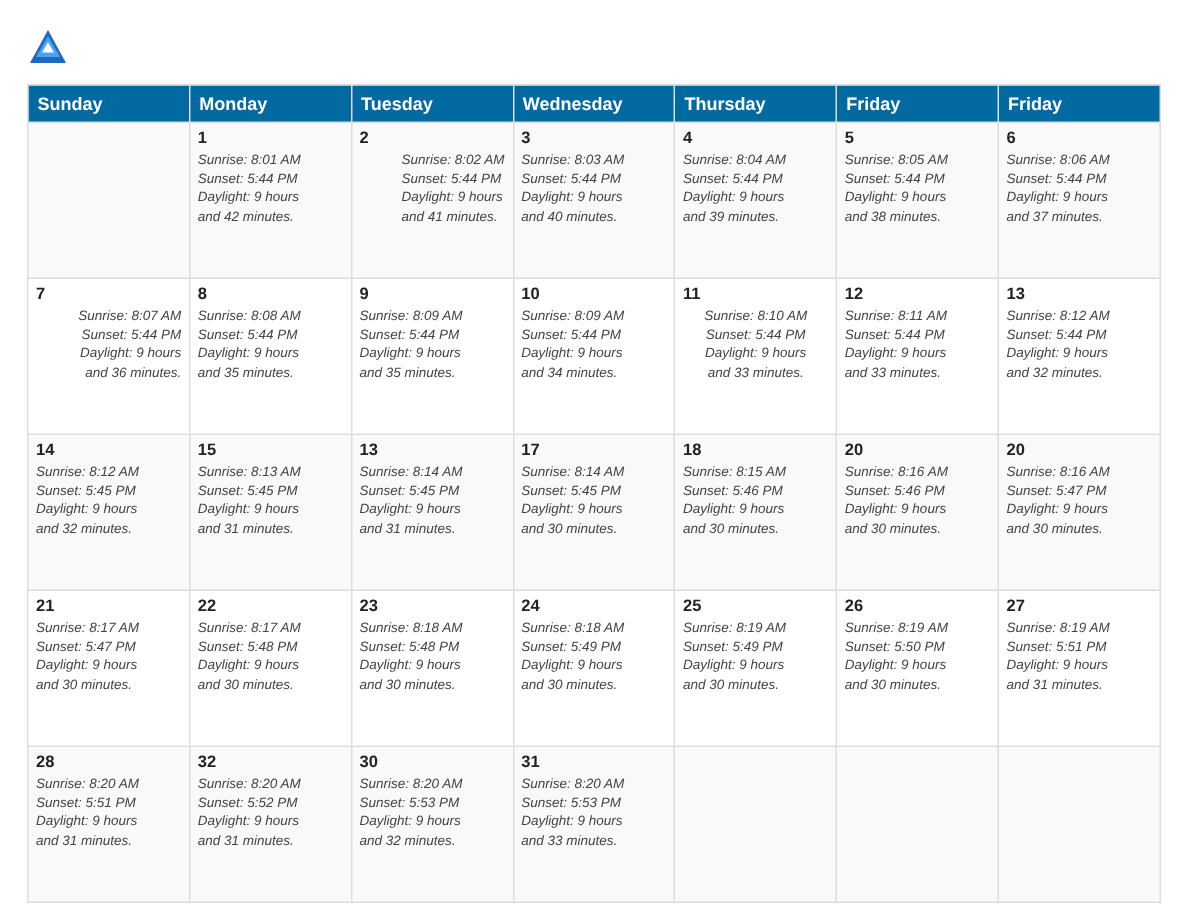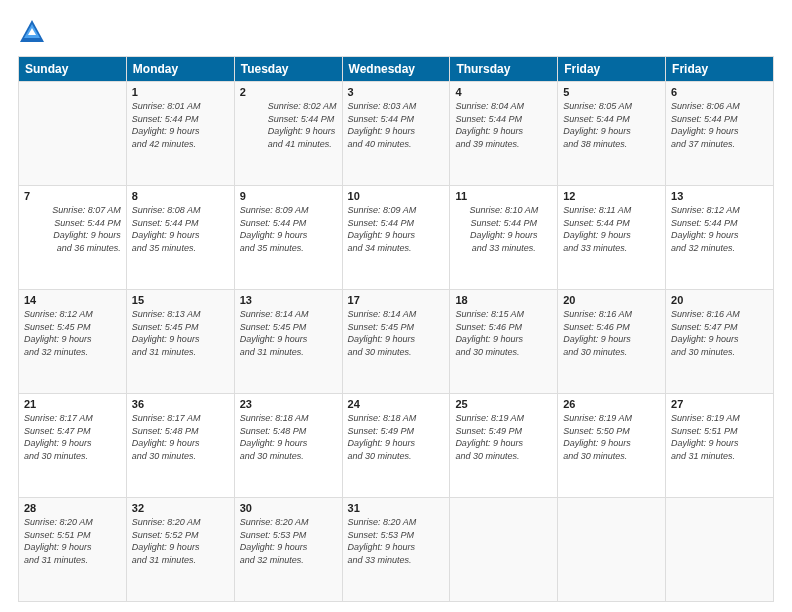--- a/index.html
+++ b/index.html
@@ -278,21 +278,21 @@
         </tr>
         <tr>
           <td>
             <span class="day-number">21</span>
             <div class="day-info" style="white-space: pre-line;">Sunrise: 8:17 AM
 Sunset: 5:47 PM
 Daylight: 9 hours
 and 30 minutes.</div>
           </td>
           <td>
-            <span class="day-number">36</span>
+            <span class="day-number">22</span>
             <div class="day-info" style="white-space: pre-line;">Sunrise: 8:17 AM
 Sunset: 5:48 PM
 Daylight: 9 hours
 and 30 minutes.</div>
           </td>
           <td>
             <span class="day-number">23</span>
             <div class="day-info" style="white-space: pre-line;">Sunrise: 8:18 AM
 Sunset: 5:48 PM
 Daylight: 9 hours

